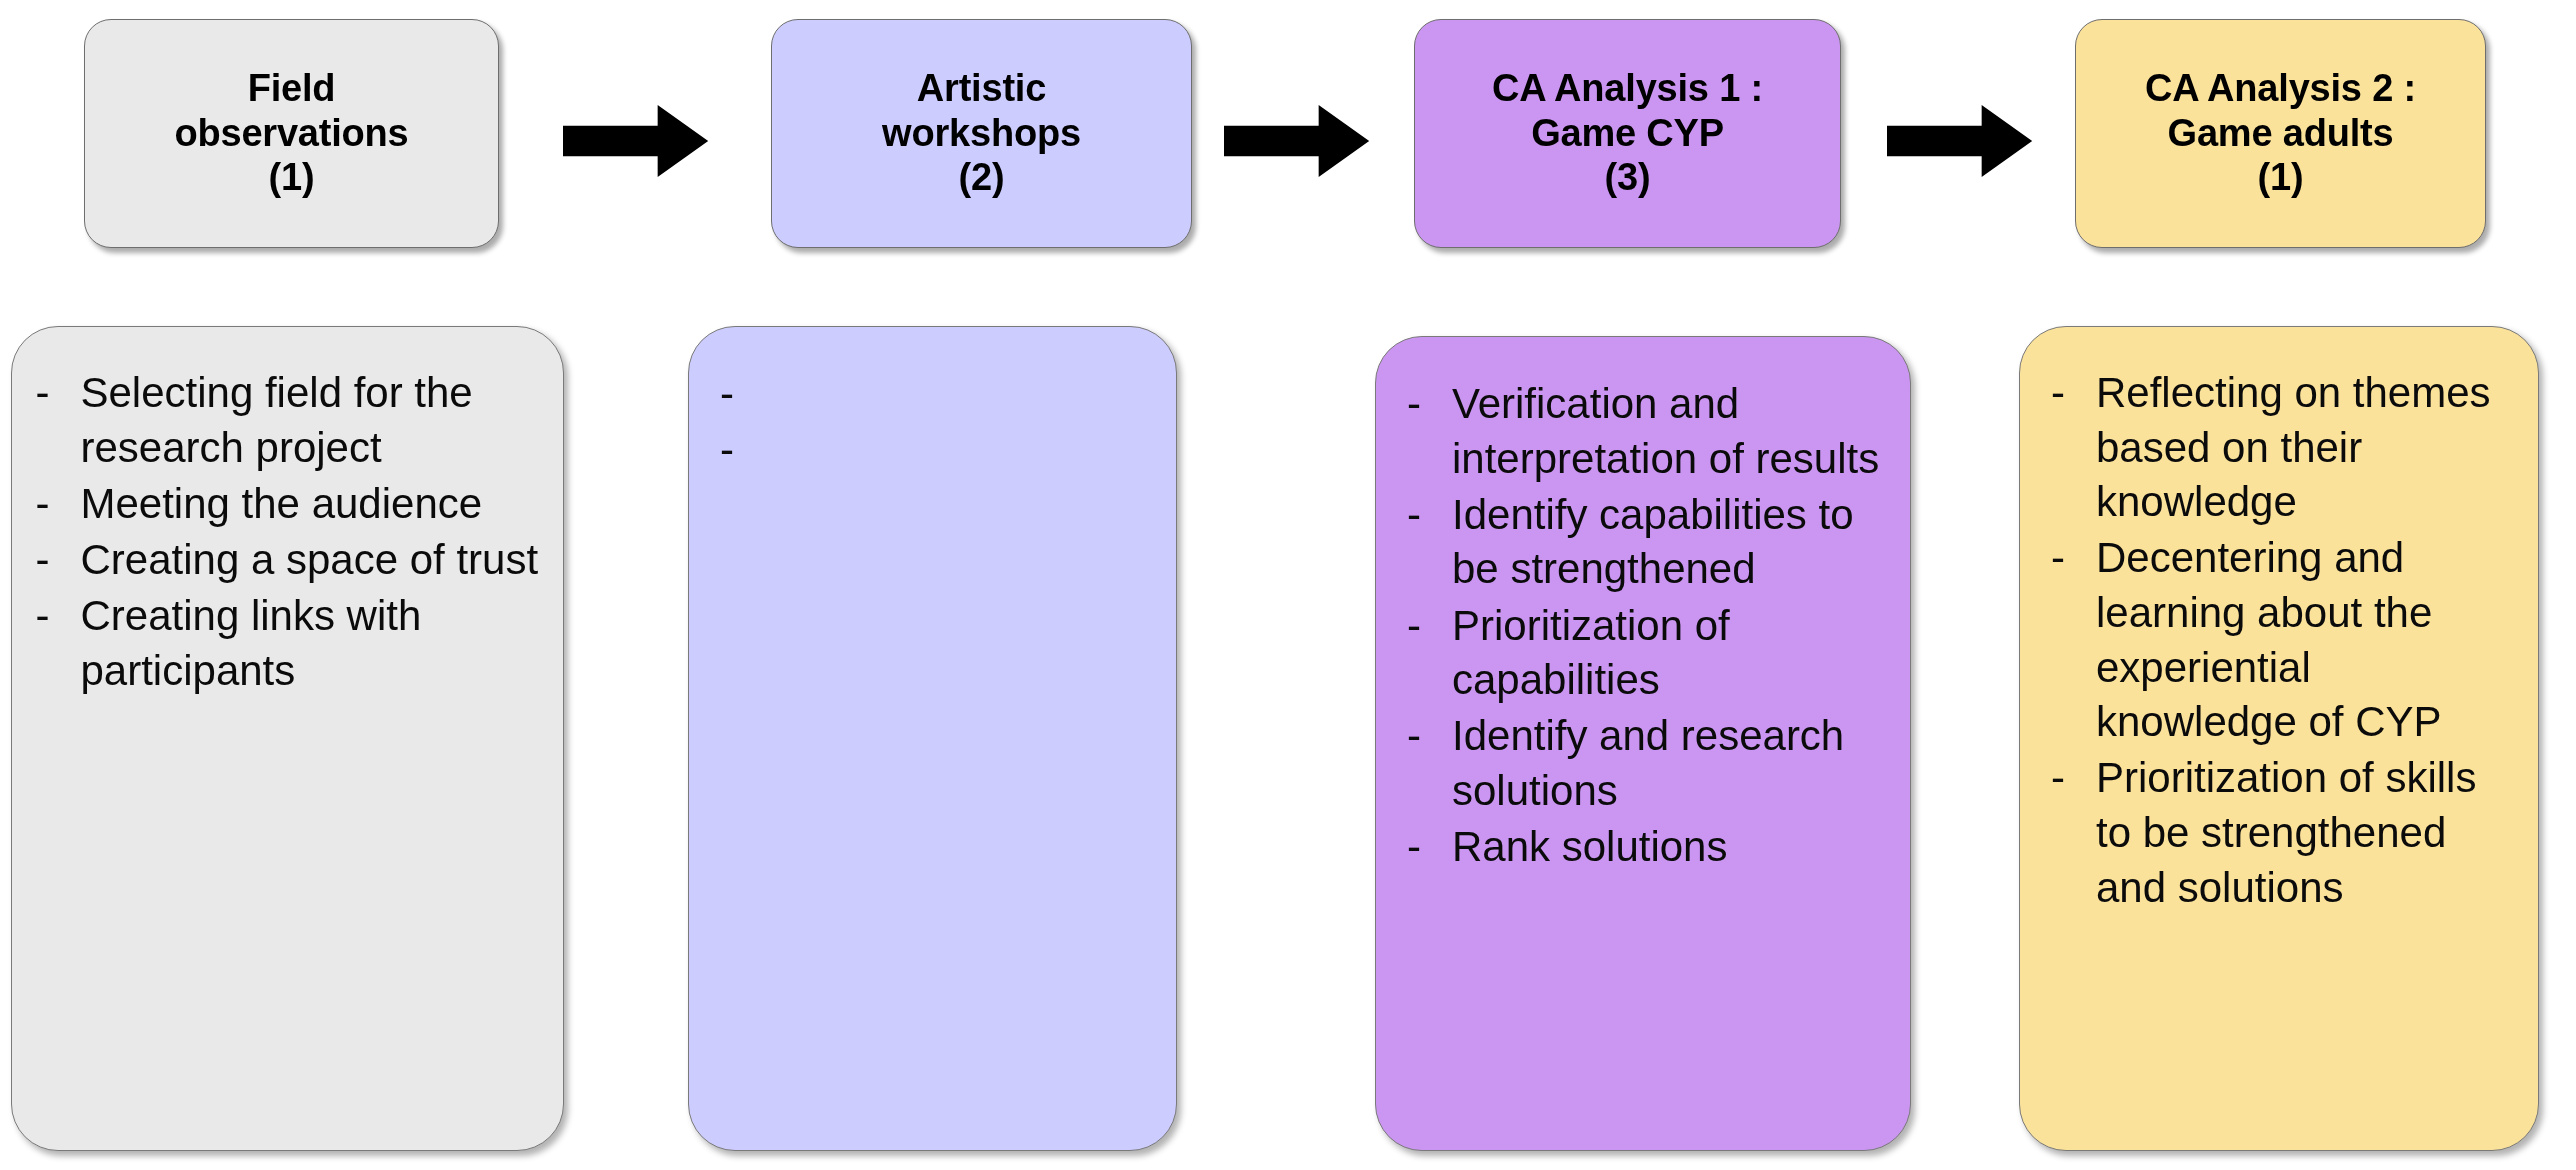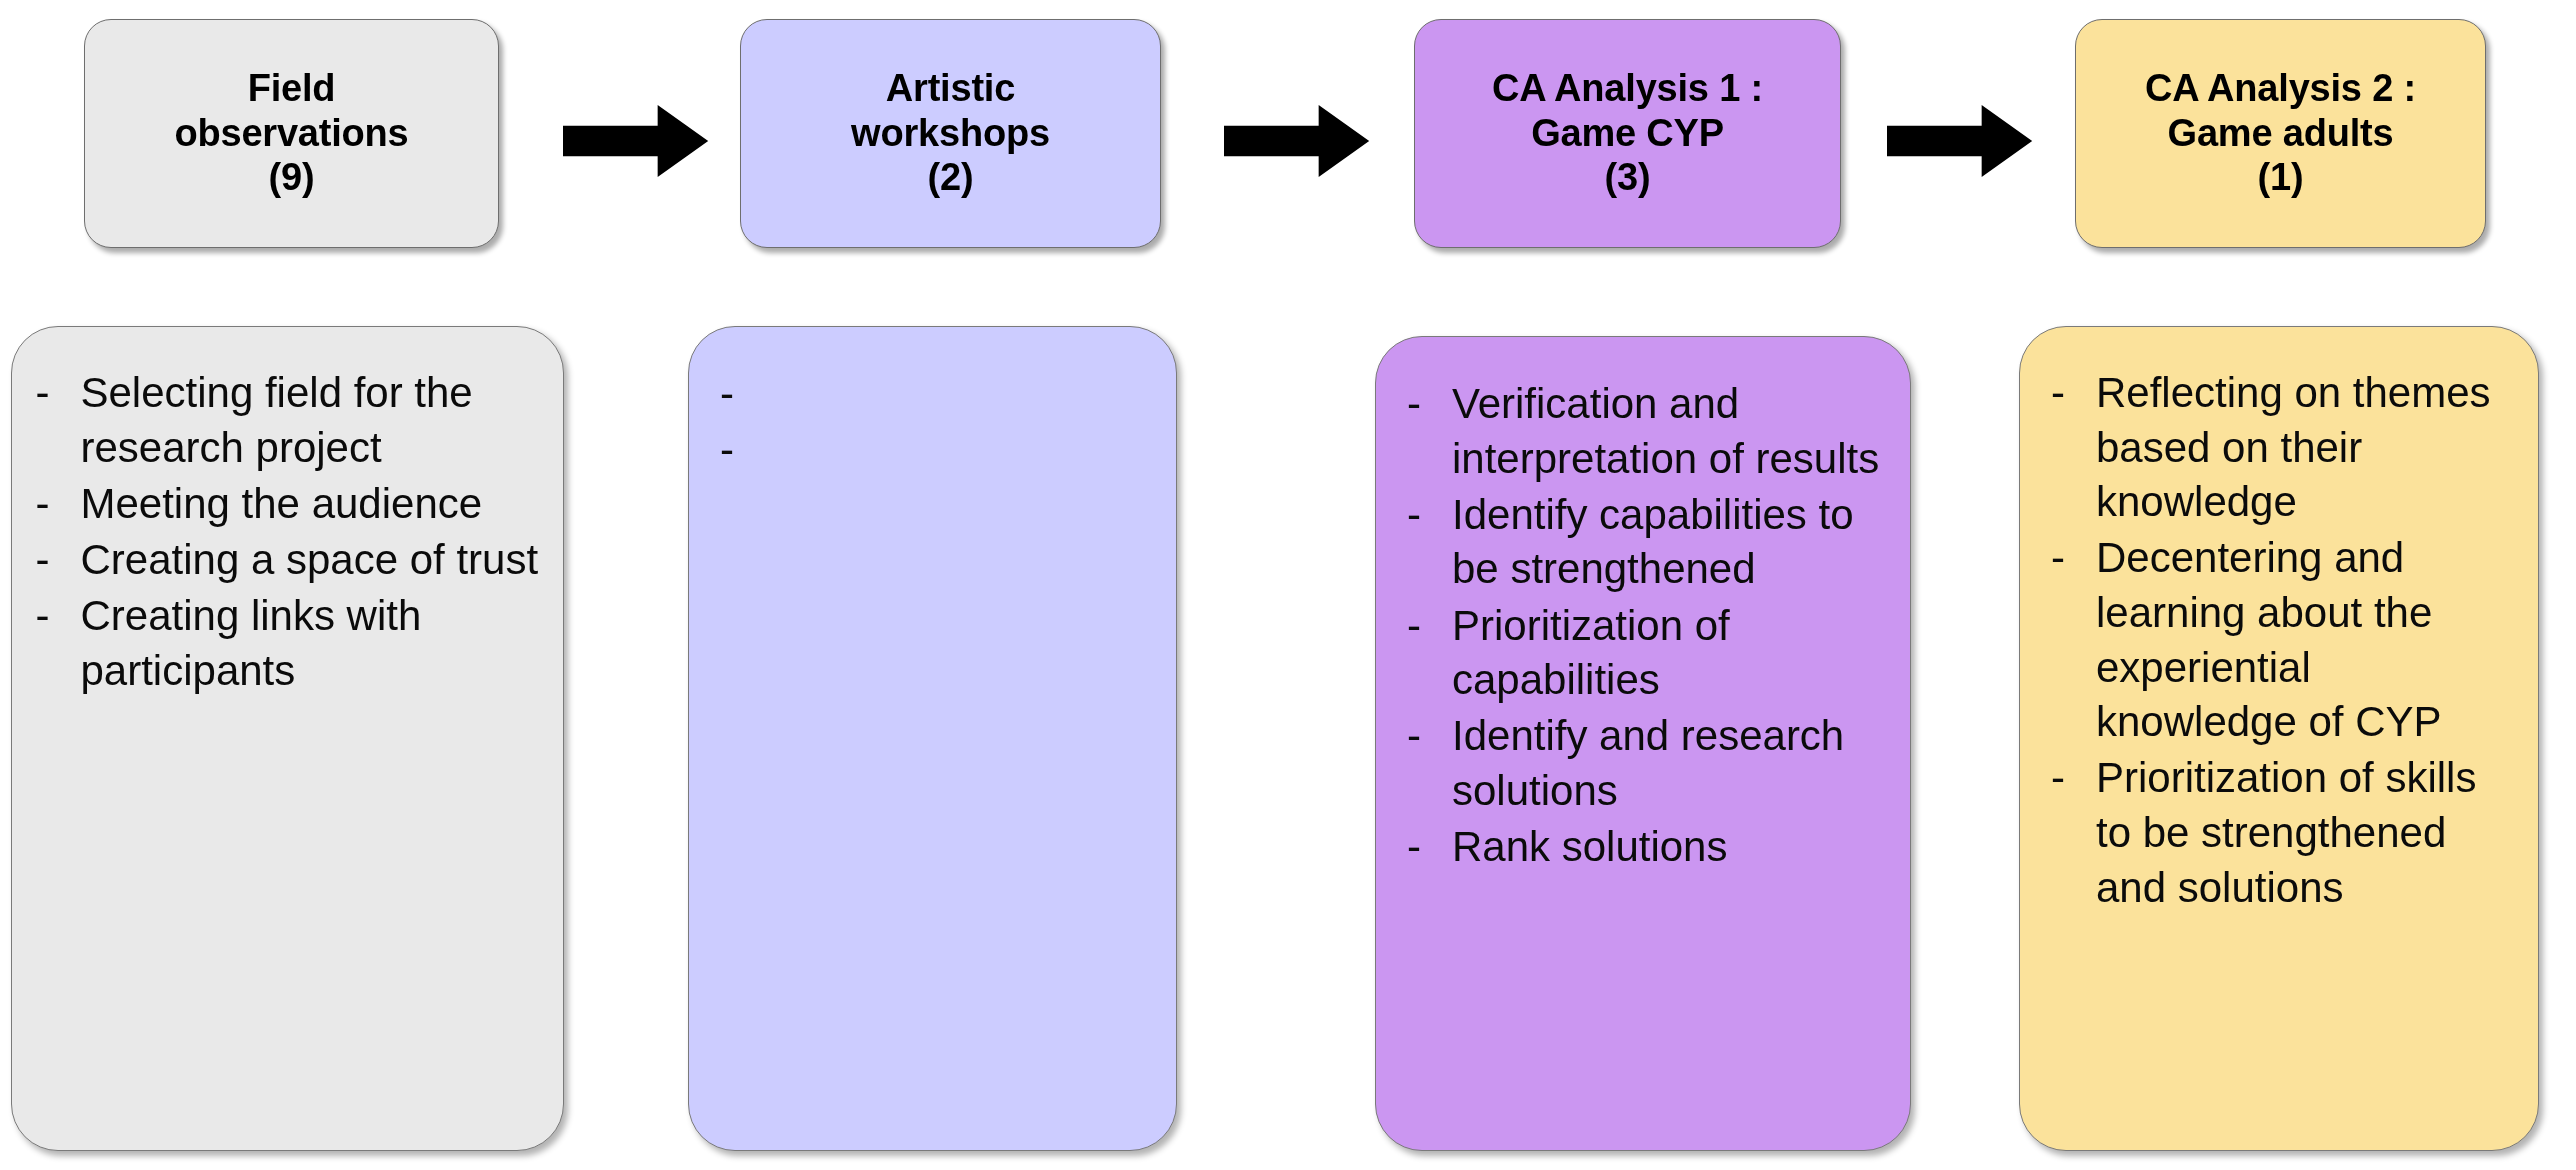--- a/index.html
+++ b/index.html
@@ -79,21 +79,21 @@
     font-size: 42px;
     line-height: 1.30;
     color: #0b0b0b;
   }
   .bullet-text {
     flex: 1 1 auto;
   }
 
   
   #head-1 { left: 84px;  top: 18.5px;  width: 415px; height: 229px; background: #E9E9E9; }
-  #head-2 { left: 740px;  top: 18.5px;  width: 421px; height: 229px; background: #CCCCFF; }
+  #head-2 { left: 771px;  top: 18.5px;  width: 421px; height: 229px; background: #CCCCFF; }
   #head-3 { left: 1414px; top: 18.5px;  width: 427px; height: 229px; background: #CB96F1; }
   #head-4 { left: 2075px; top: 18.5px;  width: 411px; height: 229px; background: #FBE29B; }
 
   #arrow-1 { left: 563px;  top: 103px; }
   #arrow-2 { left: 1224px; top: 103px; }
   #arrow-3 { left: 1887px; top: 103px; }
 
   #body-1 { left: 10.5px;   top: 326px; width: 553px; height: 825px; background: #E9E9E9; }
   #body-2 { left: 688px;  top: 326px; width: 489px; height: 825px; background: #CCCCFF; }
   #body-3 { left: 1375px; top: 336px; width: 536px; height: 815px; background: #CB96F1; }
@@ -105,21 +105,21 @@
   #body-4 .bullet-list { padding: 39px 21px 0 31px; }
 </style>
 </head>
 <body>
 
 <div id="canvas">
 
   <div class="stage-head" id="head-1">
     <div class="head-text">Field
 observations
-(9)</div>
+(1)</div>
   </div>
 
   <div class="stage-head" id="head-2">
     <div class="head-text">Artistic
 workshops
 (2)</div>
   </div>
 
   <div class="stage-head" id="head-3">
     <div class="head-text">CA Analysis 1 :

